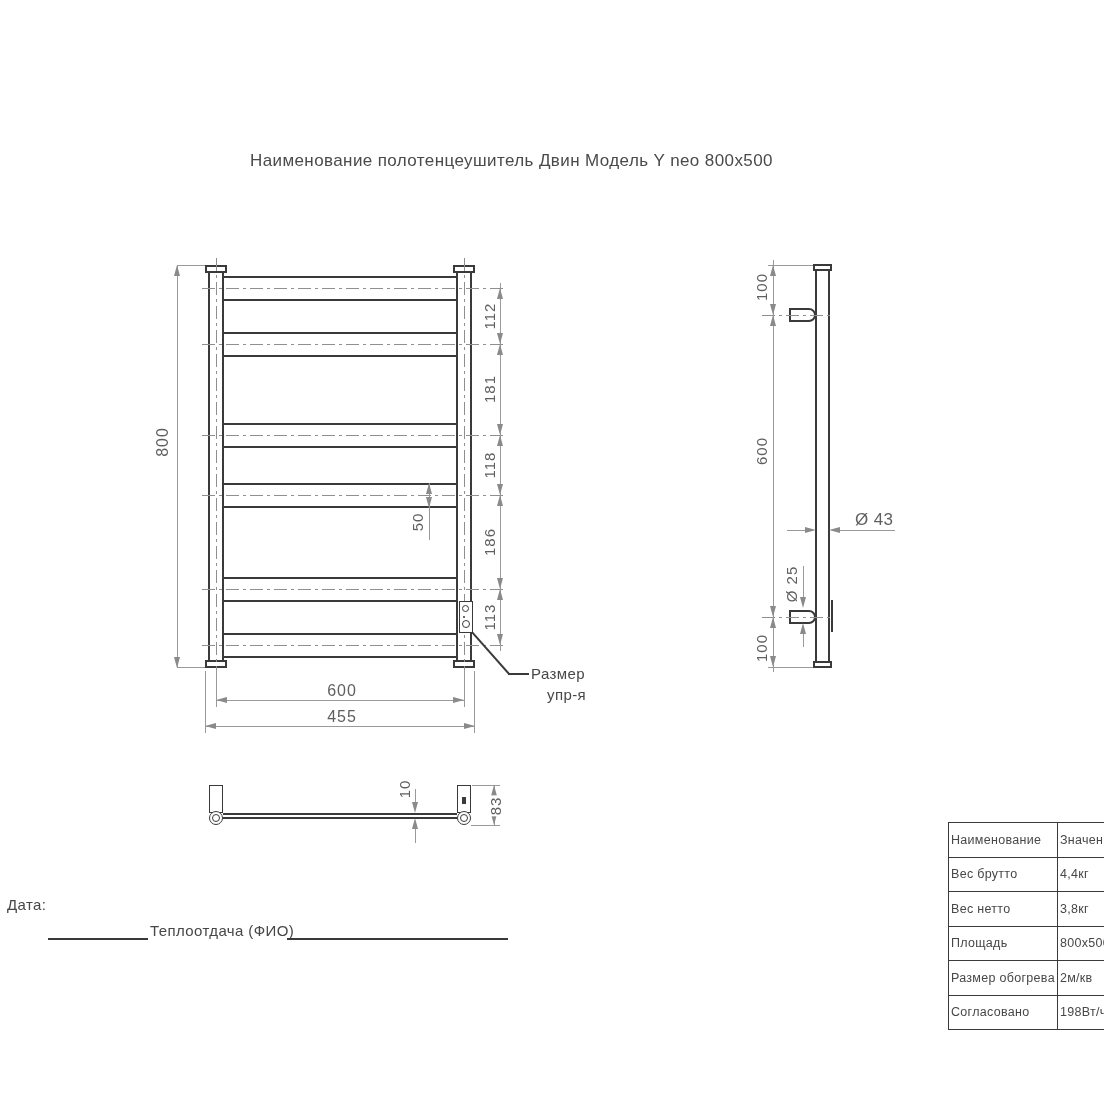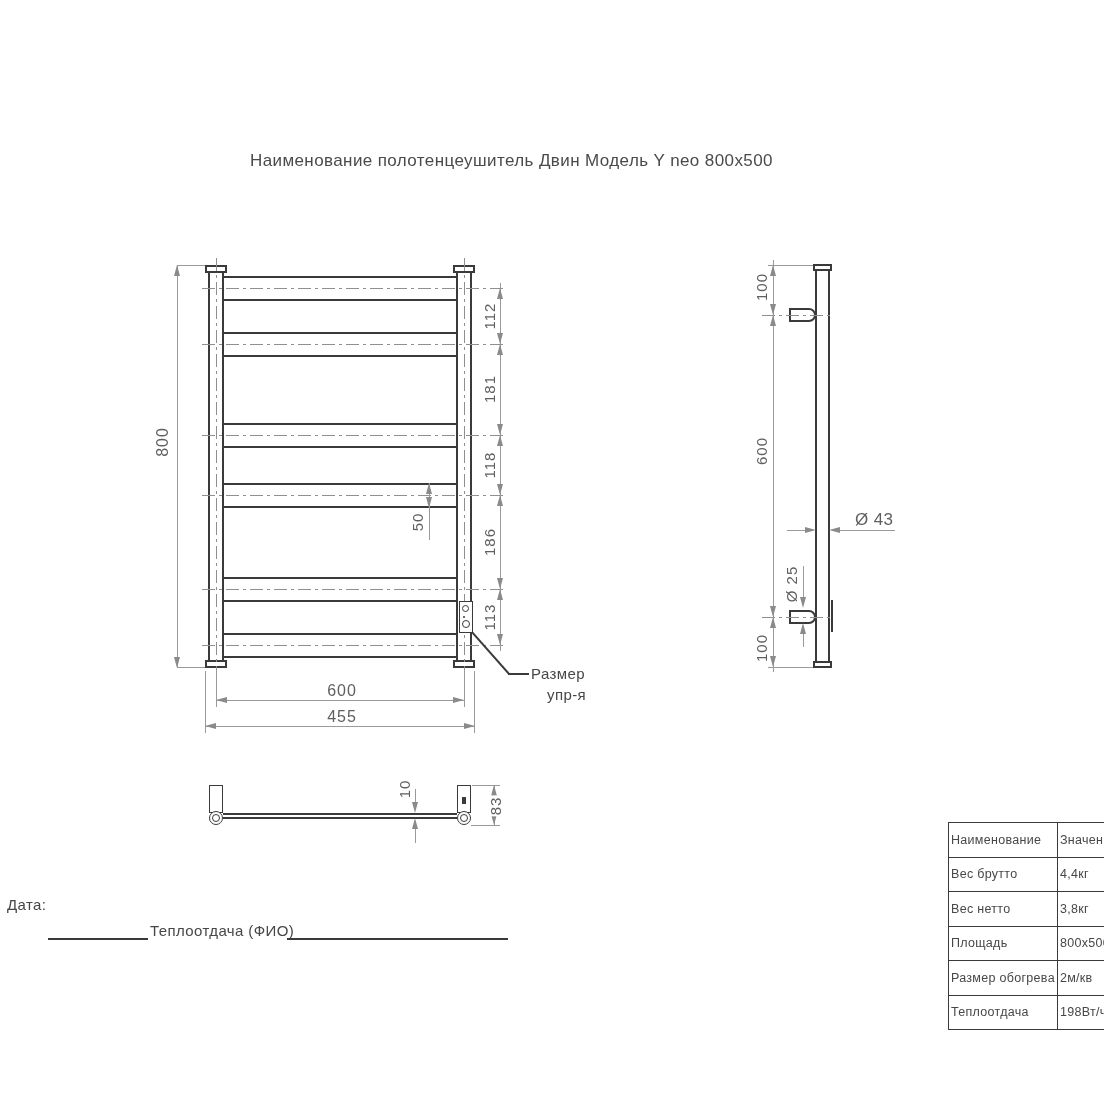--- a/index.html
+++ b/index.html
@@ -222,19 +222,19 @@
       </tr>
       <tr>
         <td class="c1">Площадь</td>
         <td class="c2">800x500x82</td>
       </tr>
       <tr>
         <td class="c1">Размер обогрева</td>
         <td class="c2">2м/кв</td>
       </tr>
       <tr>
-        <td class="c1">Теплоотдача</td>
+        <td class="c1">Согласовано</td>
         <td class="c2">198Вт/ч</td>
       </tr>
     </tbody>
   </table>
 
 </div>
 
 </body></html>

